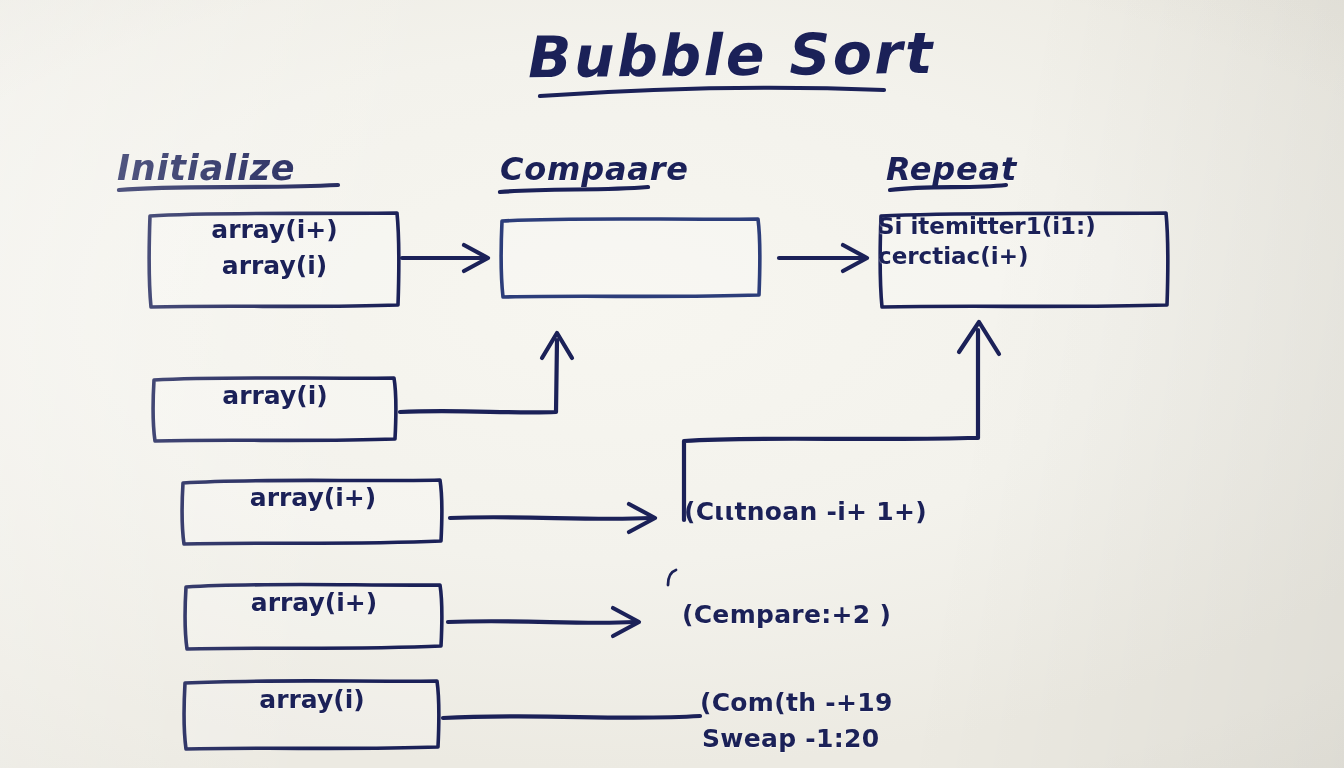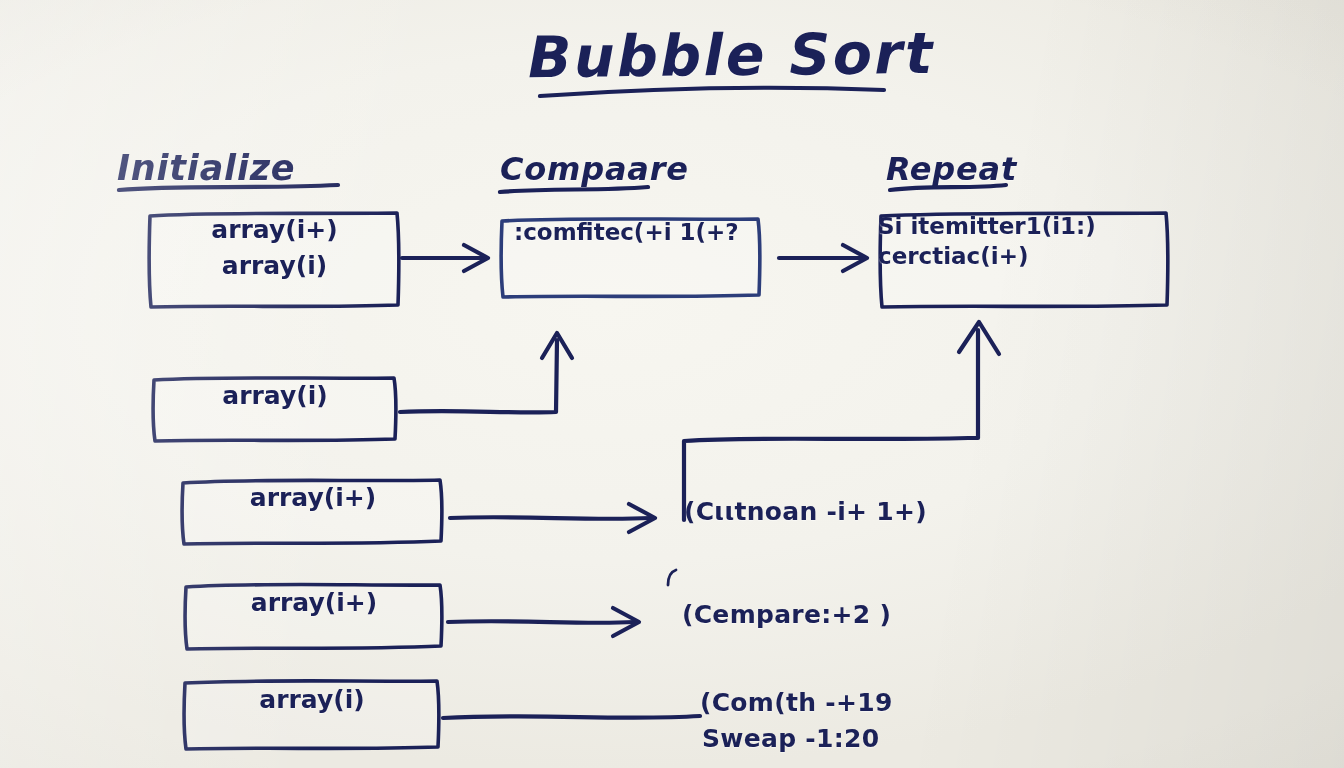--- a/index.html
+++ b/index.html
@@ -168,21 +168,20 @@
       <div>array(i+)</div>
       <div>array(i)</div>
     </div>
   </div>
 
   <div class="box" style="left:500px; top:218px; width:262px; height:78px;">
     <svg width="278" height="94" viewBox="0 0 278 94" aria-hidden="true">
       <path class="box-stroke bluish" d="M10 11 C 80 7, 180 10, 266 9 C 269 32, 268 60, 267 85 C 180 88, 90 85, 11 87 C 8 60, 9 33, 10 11 Z"></path>
     </svg>
     <div class="boxtext small lbl" style="padding-left:14px;">
-      <div>:comfitec(+i 1(+?</div>
     </div>
   </div>
 
   <div class="box" style="left:878px; top:212px; width:292px; height:94px;">
     <svg width="308" height="110" viewBox="0 0 308 110" aria-hidden="true">
       <path class="box-stroke" d="M11 12 C 90 8, 200 10, 296 9 C 299 40, 298 72, 297 101 C 200 104, 100 101, 12 103 C 9 72, 10 40, 11 12 Z"></path>
     </svg>
     <div class="boxtext small lbl" style="padding-left:0;">
       <div>Si itemitter1(i1:)</div>
       <div>cerctiac(i+)</div>

